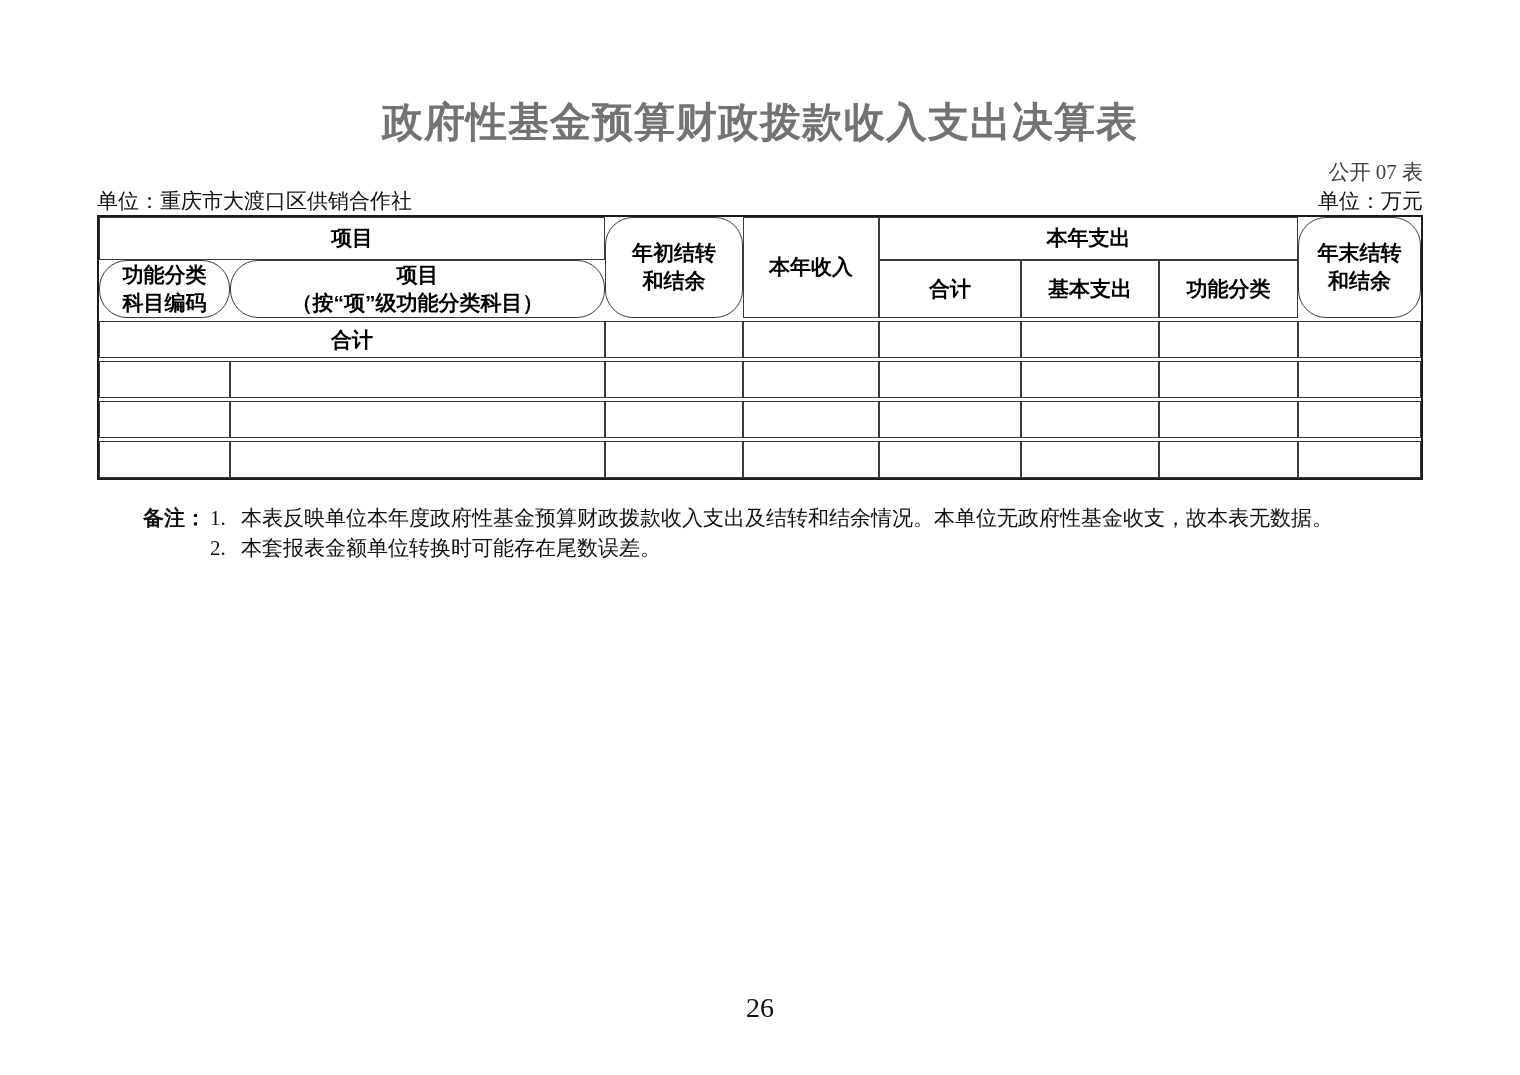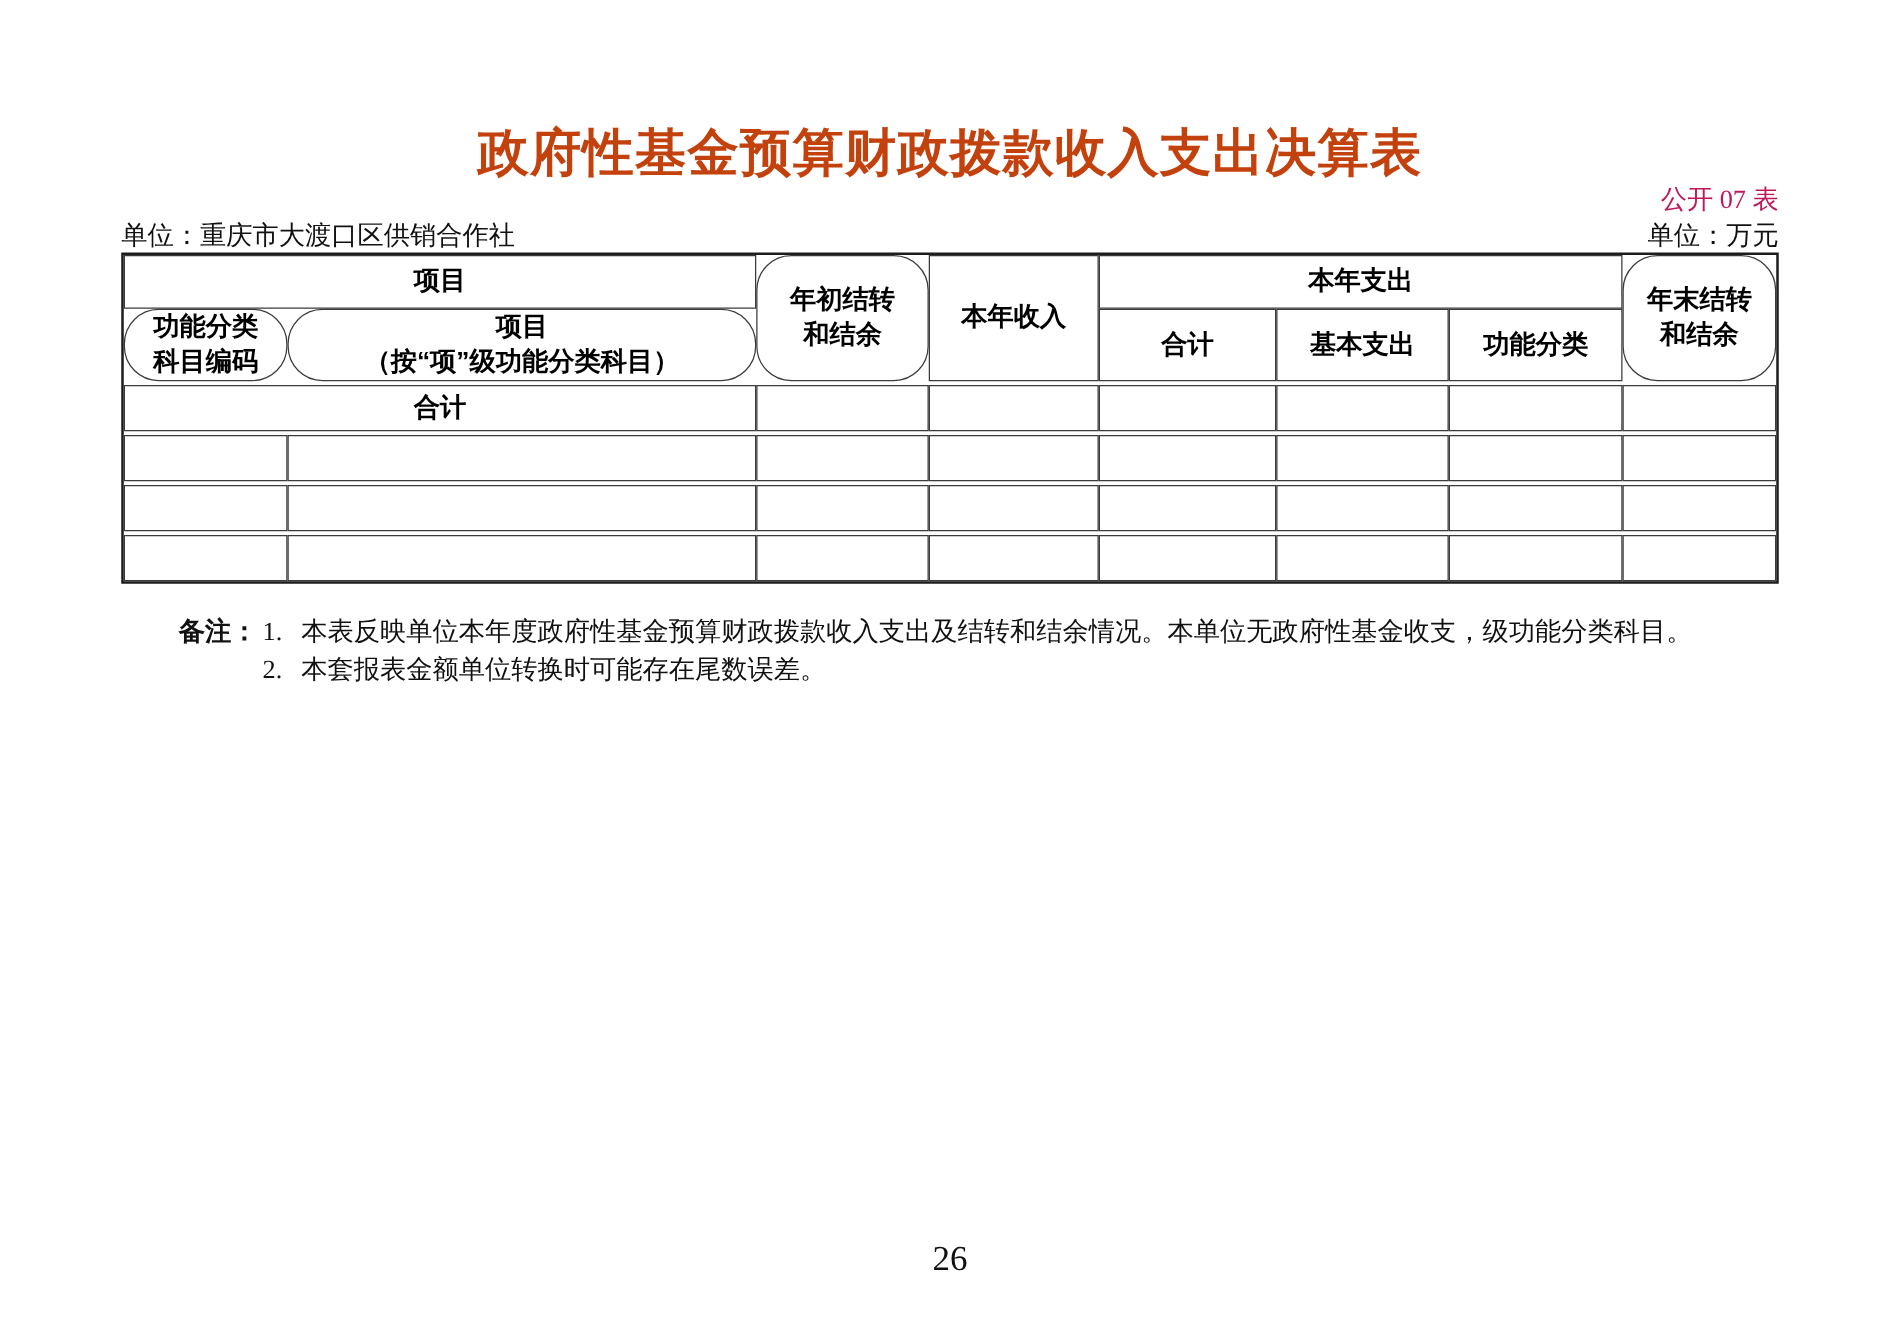--- a/index.html
+++ b/index.html
@@ -16,28 +16,29 @@
     width: 1326px;
     margin: 0 auto;
   }
   .title {
     margin-top: 98px;
     text-align: center;
     font-family: "Liberation Sans", sans-serif;
     font-weight: bold;
     font-size: 41px;
     letter-spacing: 1px;
-    color: #c2410c;
+    color: #737373;
     line-height: 1.2;
   }
   .meta-line-right {
+    margin-top: 13px;
     text-align: right;
     font-family: "Liberation Serif", serif;
     font-size: 21px;
-    color: #be185d;
+    color: #404040;
     line-height: 1.2;
   }
   .meta-row {
     margin-top: 4px;
     display: flex;
     justify-content: space-between;
     align-items: flex-end;
     font-family: "Liberation Serif", serif;
     font-size: 21px;
     color: #111;
@@ -204,21 +205,21 @@
           <td></td>
         </tr>
       </tbody>
     </table>
 
     <div class="notes">
       <span class="notes-label">备注：</span>
       <div class="notes-items">
         <div class="note-item">
           <span class="note-num">1.</span>
-          <span class="note-text">本表反映单位本年度政府性基金预算财政拨款收入支出及结转和结余情况。本单位无政府性基金收支，级功能分类科目。</span>
+          <span class="note-text">本表反映单位本年度政府性基金预算财政拨款收入支出及结转和结余情况。本单位无政府性基金收支，故本表无数据。</span>
         </div>
         <div class="note-item">
           <span class="note-num">2.</span>
           <span class="note-text">本套报表金额单位转换时可能存在尾数误差。</span>
         </div>
       </div>
     </div>
 
   </div>
 

